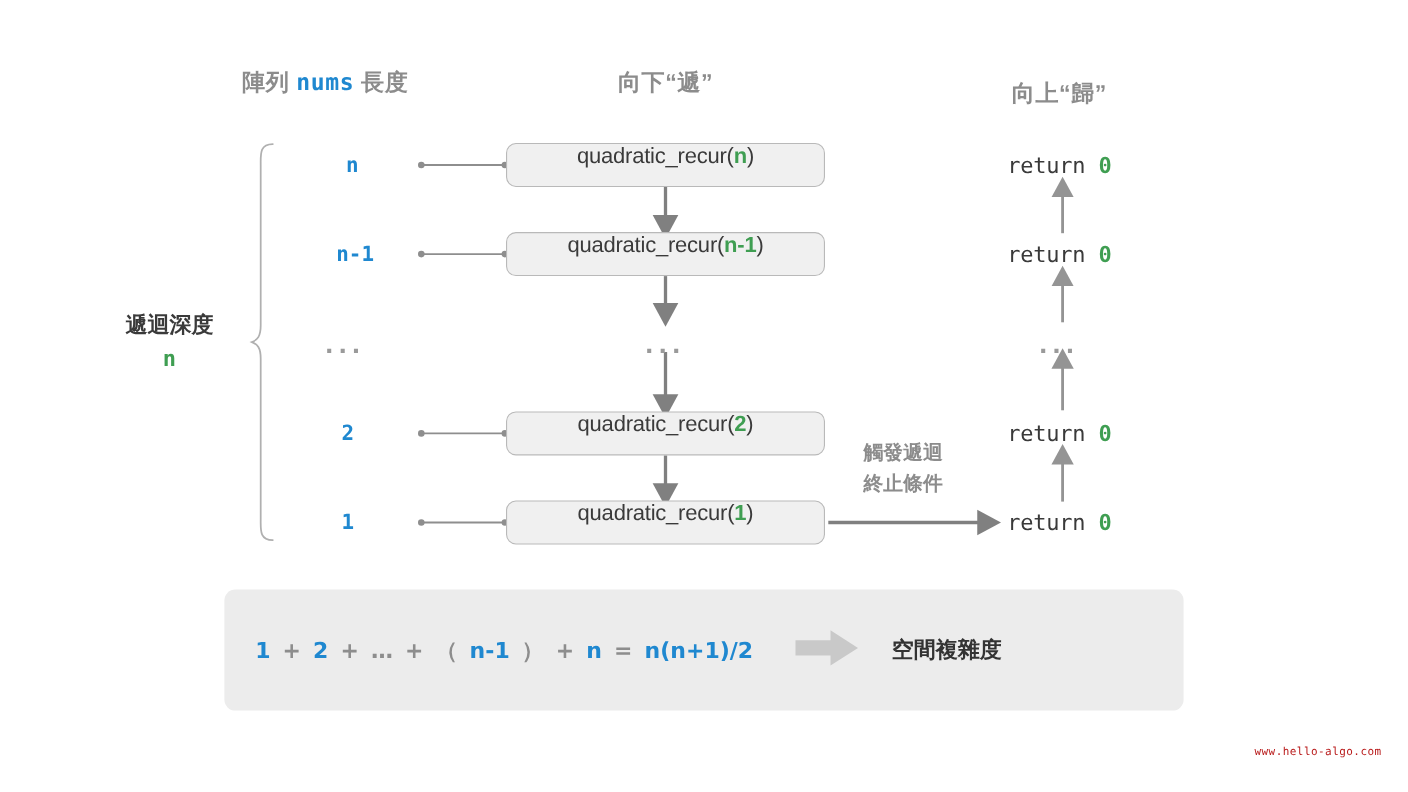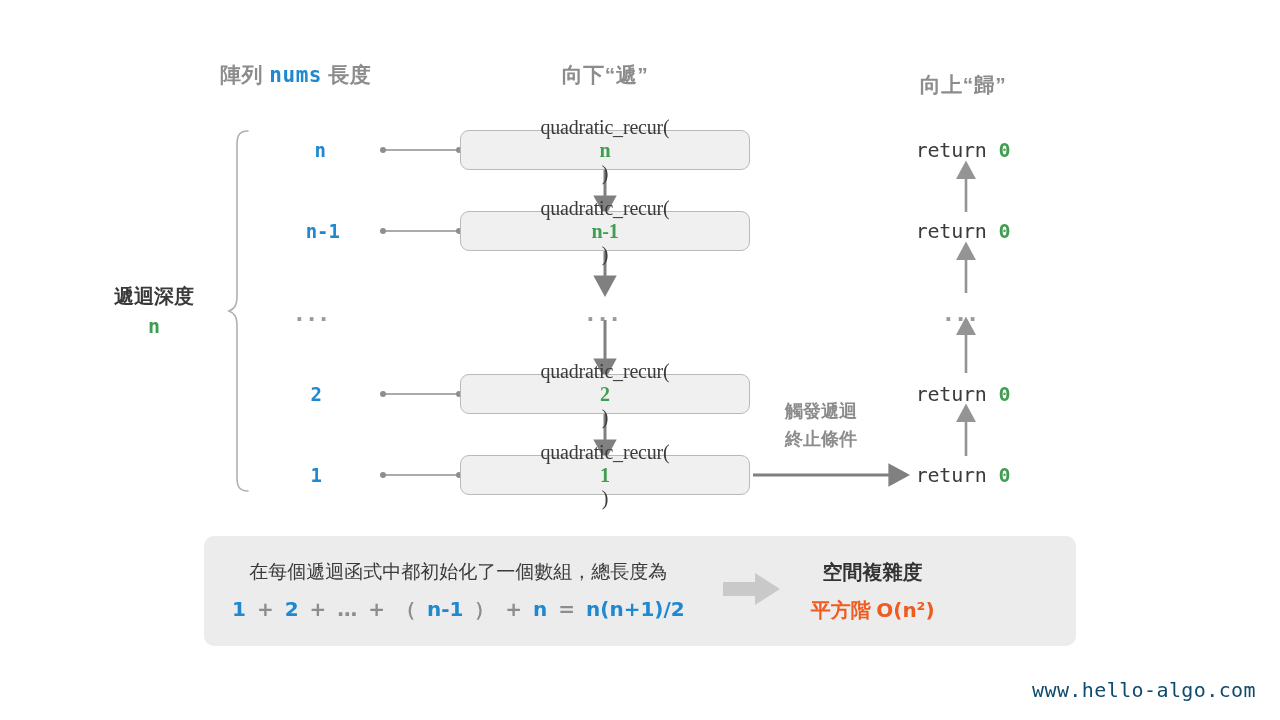--- a/index.html
+++ b/index.html
@@ -59,31 +59,30 @@
     white-space: nowrap;
     text-align: right;
     transform: translate(-100%, -50%);
   }
 
   
   .call-box {
     background: #f0f0f0;
     border: 1.6px solid #b9b9b9;
     border-radius: 9px;
-    font-family: Liberation Serif, serif;
+    font-family: Liberation Sans, sans-serif;
     font-size: 20px;
     color: #3a3a3a;
     display: flex;
-    align-items: center;
+    align-items: flex-start;
     justify-content: center;
     white-space: nowrap;
     box-sizing: border-box;
     transform: translate(-50%, -50%);
     letter-spacing: -0.2px;
-    flex-direction: column;
   }
   .call-box .arg { color: #3f9e52; font-weight: bold; }
 
   
   .ret {
     font-family: "DejaVu Sans Mono", "Liberation Mono", monospace;
     font-size: 20px;
     color: #3a3a3a;
     white-space: nowrap;
     transform: translate(-50%, -50%);
@@ -154,22 +153,22 @@
     font-size: 20px;
     font-weight: bold;
     color: #ef5a1e;
     white-space: nowrap;
     line-height: 1.9;
   }
   .sum-result .mono { font-family: "DejaVu Sans", sans-serif; }
 
   
   .watermark {
-    color: #0c4a6e;
-    font-size: 20px;
+    color: #b91c1c;
+    font-size: 10px;
     font-family: "DejaVu Sans Mono", "Liberation Mono", monospace;
     letter-spacing: 0.4px;
     white-space: nowrap;
   }
 
   svg.overlay {
     position: absolute;
     left: 0; top: 0;
     width: 1280px; height: 720px;
     pointer-events: none;
@@ -310,34 +309,29 @@
   </div>
 
   <div class="abs term-note" style="left:821px; top:426px;">
     <div>觸發遞迴</div>
     <div>終止條件</div>
   </div>
 
   <div class="abs summary" style="left:204px; top:536px; width:872px; height:110px;">
 
     <div class="summary-left">
-      <div class="sum-line1">在每個遞迴函式中都初始化了一個數組，總長度為</div>
       <div class="sum-line2"><span class="b">1</span>  <span>+</span>  <span class="b">2</span>  <span>+</span>  <span>…</span>  <span>+</span>  <span>（</span>  <span class="b">n-1</span>  <span>）</span>  <span>+</span>  <span class="b">n</span>  <span>=</span>  <span class="b">n(n+1)/2</span></div>
     </div>
 
     <div class="summary-arrow">
       <svg width="58" height="34" viewBox="0 0 58 34" aria-hidden="true">
         <path d="M0,10 L32,10 L32,1 L57,17 L32,33 L32,24 L0,24 Z" fill="#c9c9c9"></path>
       </svg>
     </div>
 
     <div class="summary-right">
       <div class="sum-title">空間複雜度</div>
-      <div class="sum-result">
-        <span>平方階</span>
-        <span class="mono">O(n²)</span>
-      </div>
     </div>
   </div>
 
   <div class="abs watermark" style="right:24px; top:678px;">www.hello-algo.com</div>
 
 </div>
 
 </body></html>

